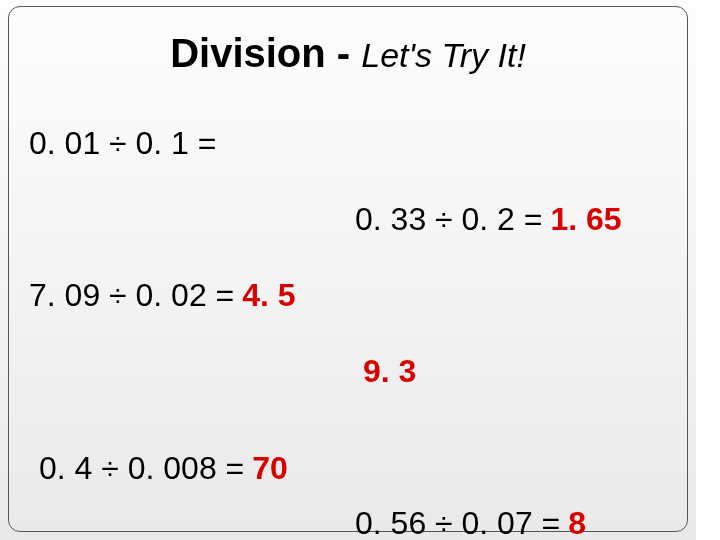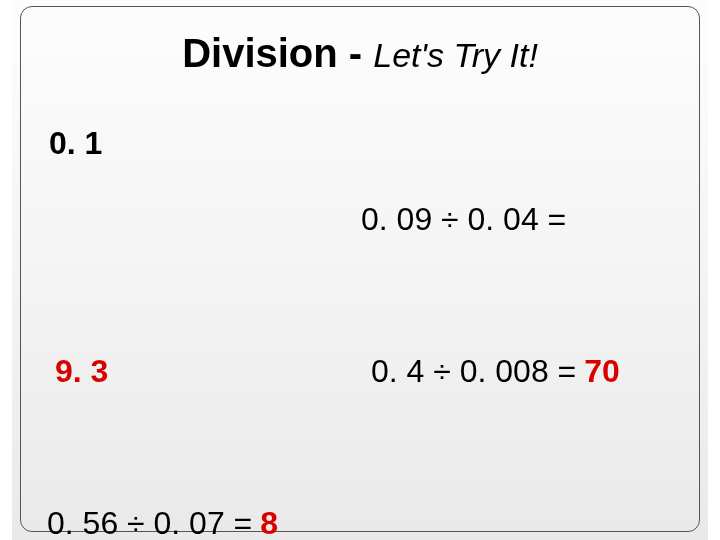--- a/index.html
+++ b/index.html
@@ -9,21 +9,20 @@
     height: 540px;
     background: #ffffff;
     font-family: Arial, Helvetica, sans-serif;
   }
   .slide {
     position: relative;
     width: 696px;
     height: 540px;
     box-sizing: border-box;
     background: linear-gradient(to bottom, #fdfdfd 0%, #f4f4f4 50%, #e9e9e9 100%);
-    margin-left: 12px;
   }
   .inner {
     position: absolute;
     left: 8px;
     top: 6px;
     right: 8px;
     bottom: 8px;
     border: 1px solid #555;
     border-radius: 12px;
     box-sizing: border-box;
@@ -79,37 +78,42 @@
 <div class="slide">
   <div class="inner">
 
     <div class="title">
       <span class="t1">Division - </span><span class="t2">Let's Try It!</span>
     </div>
 
     <div class="grid">
 
       <div class="cell">
-        <span class="r1-ans">0. 1</span>
+        <span class="eq">0. 01 ÷ 0. 1 = </span>
       </div>
       <div class="cell col-right"></div>
 
       <div class="cell"></div>
+      <div class="cell col-right">
+        <span class="eq">0. 33 ÷ 0. 2 = </span>
+        <span class="ans">1. 65</span>
+      </div>
 
       <div class="cell">
-        <span class="eq">0. 09 ÷ 0. 04 = </span>
+        <span class="eq">7. 09 ÷ 0. 02 = </span>
+        <span class="ans">4. 5</span>
       </div>
       <div class="cell col-right"></div>
 
       <div class="cell"></div>
       <div class="cell col-right">
         <span class="ans">9. 3</span>
       </div>
 
-      <div class="cell" style="padding-left:10px;">
+      <div class="cell" style="padding-left:10px;align-items:flex-end;">
         <span class="eq">0. 4 ÷ 0. 008 = </span>
         <span class="ans">70</span>
       </div>
       <div class="cell col-right"></div>
 
       <div class="cell"></div>
       <div class="cell col-right">
         <span class="eq">0. 56 ÷ 0. 07 =  </span>
         <span class="ans">8</span>
       </div>

